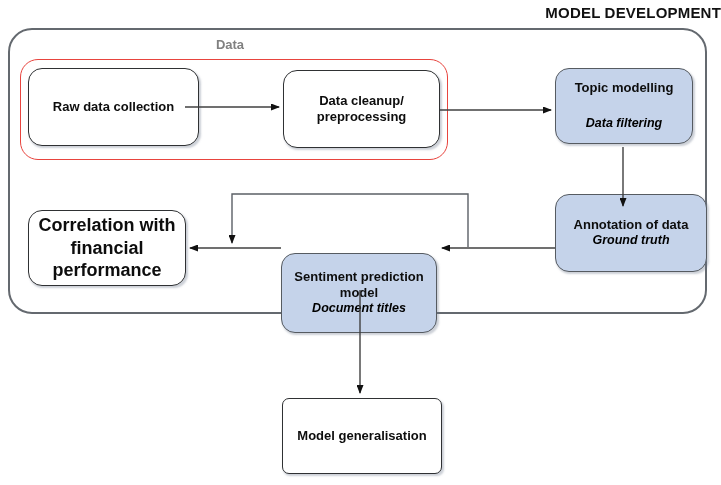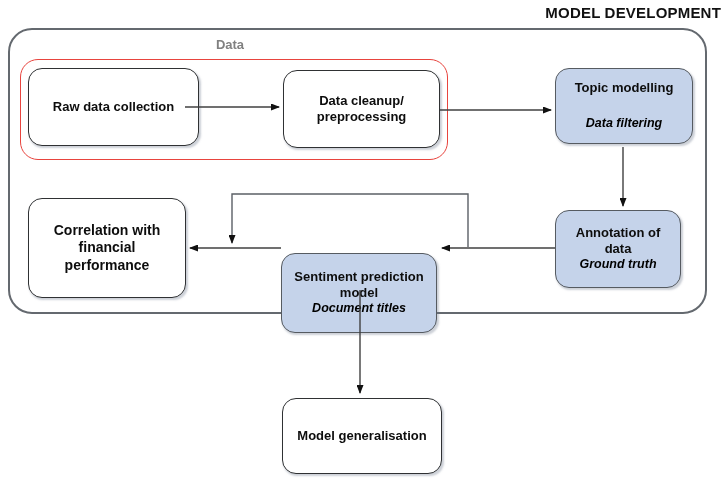--- a/index.html
+++ b/index.html
@@ -33,24 +33,24 @@
     background:#ffffff; border:1.6px solid #2f3133; border-radius:14px;
     font-size:13px; font-weight:bold; color:#0d0d0d; line-height:1.25;
     box-shadow:1.5px 2px 2px rgba(110,120,140,0.35);
   }
   .node.blue { background:#c5d3ea; border-color:#565b61; }
   .node .sub { color:#000000; font-style:italic; font-size:12.5px; font-weight:bold; }
 
   #node-raw          { left:28px;  top:68px;  width:171px; height:78px; }
   #node-cleanup      { left:283px; top:70px;  width:157px; height:78px; }
   #node-topic        { left:555px; top:68px;  width:138px; height:76px;gap:20px; }
-  #node-annotation   { left:555px; top:210px; width:126px; height:78px;text-align:center; }
+  #node-annotation   { left:555px; top:194px; width:152px; height:78px;text-align:center; }
   #node-sentiment    { left:281px; top:210px; width:156px; height:80px;margin-top:43px; }
-  #node-correlation  { left:28px;  top:198px; width:158px; height:100px; font-size:14px; }
-  #node-generalisation { left:282px; top:398px; width:160px; height:76px; }
+  #node-correlation  { left:28px;  top:210px; width:158px; height:76px; font-size:18px; }
+  #node-generalisation { left:282px; top:398px; width:160px; height:76px;border-radius:7px; }
 
   svg.wires { position:absolute; left:0; top:0; width:721px; height:485px; pointer-events:none; }
 </style>
 </head>
 <body>
 
 <div class="canvas">
 
   <div class="title">MODEL DEVELOPMENT</div>
 

